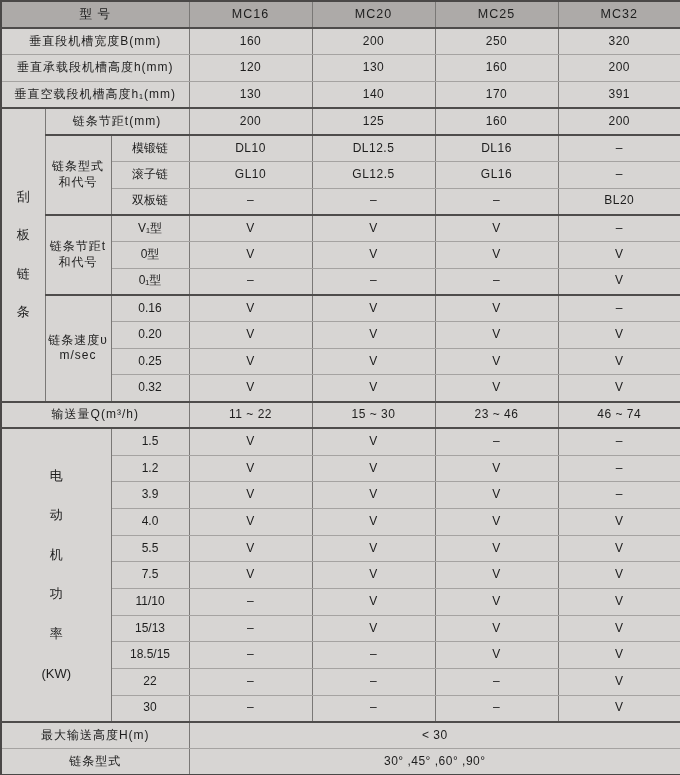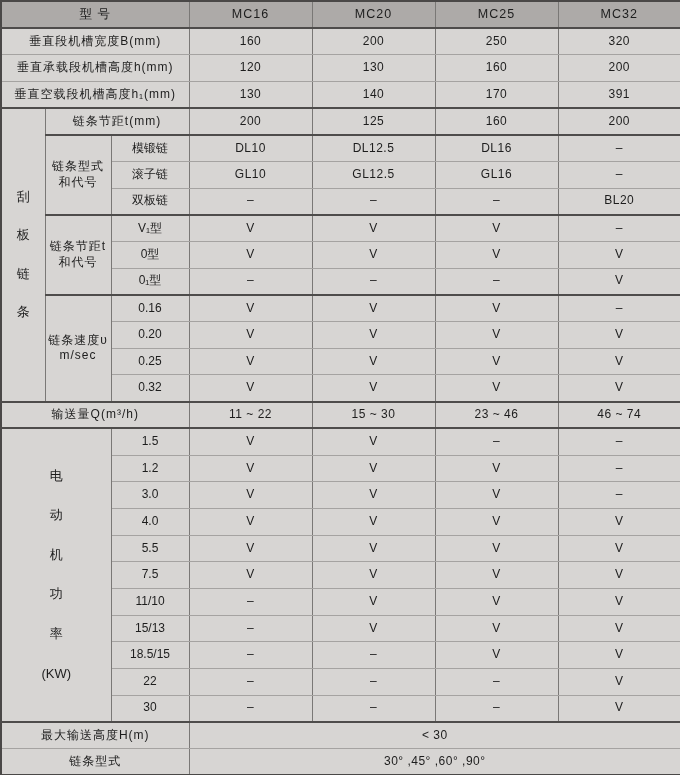--- a/index.html
+++ b/index.html
@@ -215,21 +215,21 @@
 
 <tr>
   <td>1.2</td>
   <td class="val">V</td>
   <td class="val">V</td>
   <td class="val">V</td>
   <td class="val">–</td>
 </tr>
 
 <tr>
-  <td>3.0</td>
+  <td>3.9</td>
   <td class="val">V</td>
   <td class="val">V</td>
   <td class="val">V</td>
   <td class="val">–</td>
 </tr>
 
 <tr>
   <td>4.0</td>
   <td class="val">V</td>
   <td class="val">V</td>

